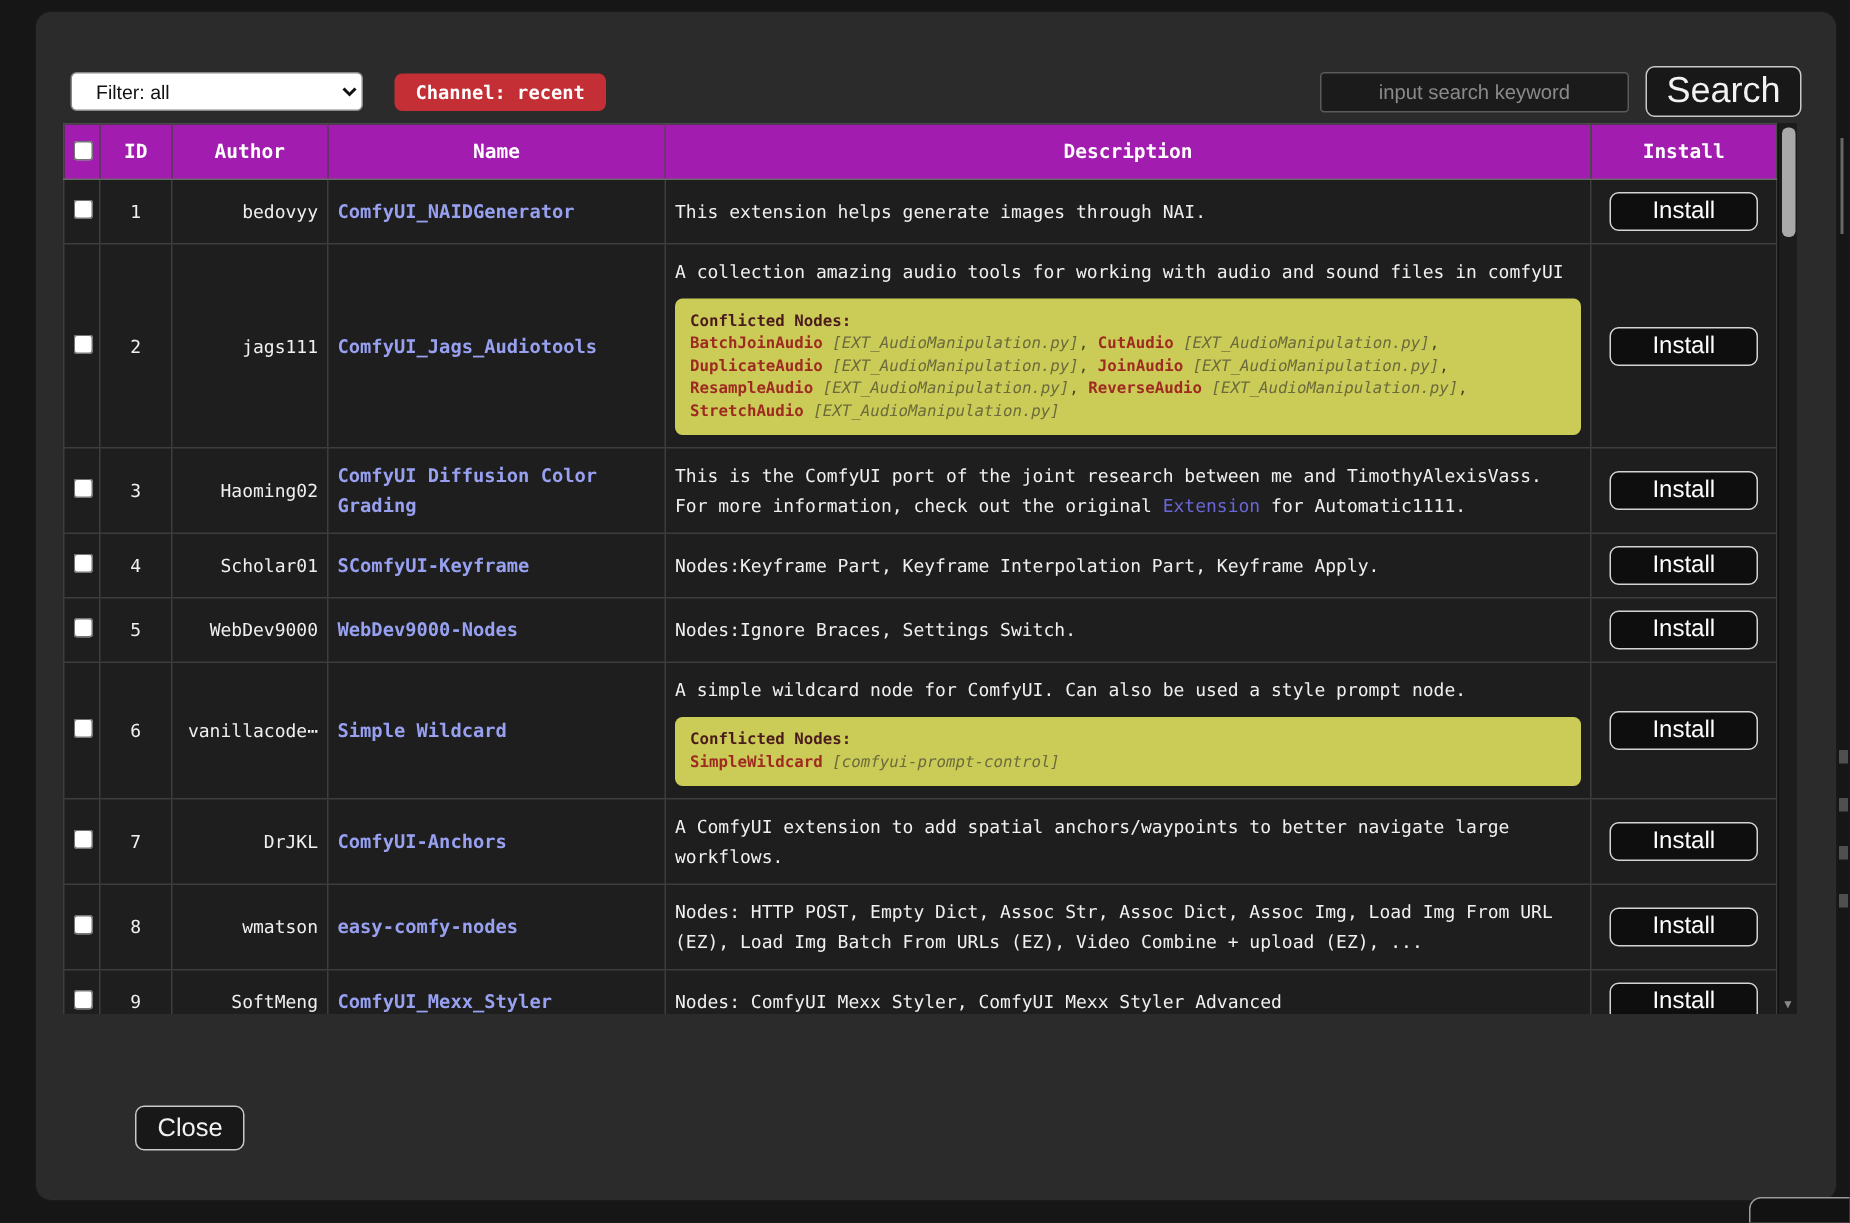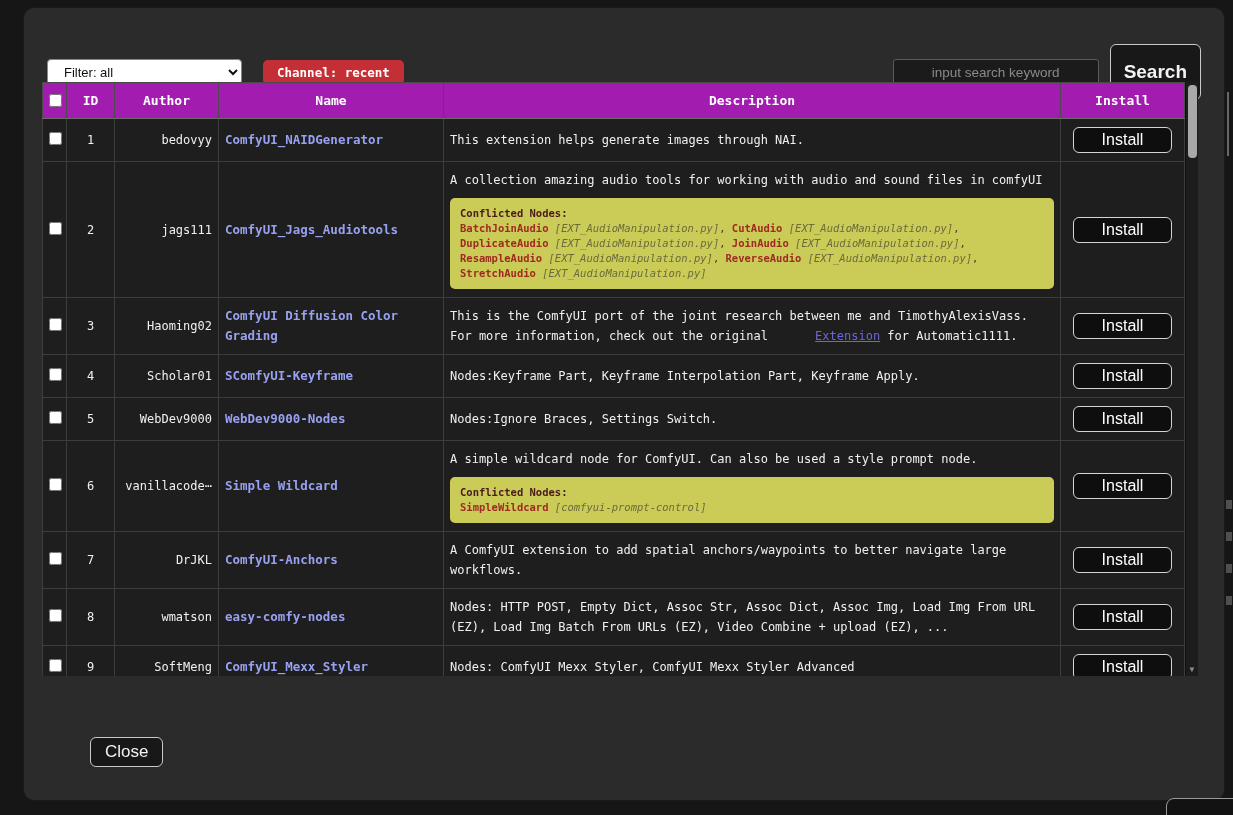--- a/index.html
+++ b/index.html
@@ -31,21 +31,21 @@
   .spacer{flex:1;}
   .search-input{
     width:188px;height:25px;background:#1b1b1b;border:1px solid #5a5a5a;
     color:#ddd;font:13.5px "Liberation Sans",sans-serif;padding:0 8px;border-radius:3px;text-align:center;
   }
   .search-input::placeholder{color:#8a8a8a;}
   .btn{
     background:#181818;color:#f2f2f2;border:1px solid #c9c9c9;border-radius:6px;
     font-family:"Liberation Sans",sans-serif;cursor:pointer;
   }
-  .search-btn{font-size:19px;padding:16px 13px;margin-left:11px;font-weight:bold;}
+  .search-btn{font-size:24px;padding:2px 13px;margin-left:11px;}
   .close-btn{position:absolute;left:18px;top:729px;font-size:17px;padding:4px 14px;margin-left:48px;}
   
   .table-wrap{
     position:absolute;left:18px;top:74px;width:1156px;height:594px;
     display:flex;overflow:hidden;
   }
   table{
     border-collapse:collapse;table-layout:fixed;width:1142px;
     background:#1e1e1e;align-self:flex-start;
   }
@@ -55,21 +55,21 @@
   }
   td{
     border:1px solid #3d3d3d;color:#f0f0f0;font-size:12px;line-height:20px;
     padding:8px 6px;vertical-align:middle;word-wrap:break-word;
   }
   .c-check{text-align:center;padding:8px 2px;}
   .c-id{text-align:center;}
   .c-author{white-space:nowrap;overflow:hidden;text-align:right;}
   .c-name{font-weight:bold;font-size:12.5px;}
   .name-link{color:var(--name_link,#98a1f1);text-decoration:none;font-weight:bold;cursor:pointer;}
-  .desc-link{color:var(--desc_link,#6a67d8);text-decoration:underline;cursor:pointer;margin-left:40px;}
+  .desc-link{color:var(--desc_link,#6a67d8);cursor:pointer;}
   .c-install{text-align:center;}
   .install-btn{
     font-size:16px;padding:3px 28px;border-radius:6px;border:1px solid #d4d4d4;
     background:#0e0e0e;color:#fff;font-family:"Liberation Sans",sans-serif;cursor:pointer;
   }
   .cb{width:13px;height:13px;}
   
   .conflict{
     background:var(--conflict_bg,#cbcb58);border-radius:5px;
     padding:8px 10px;margin-top:8px;font-size:10.5px;line-height:15px;color:#44441e;

